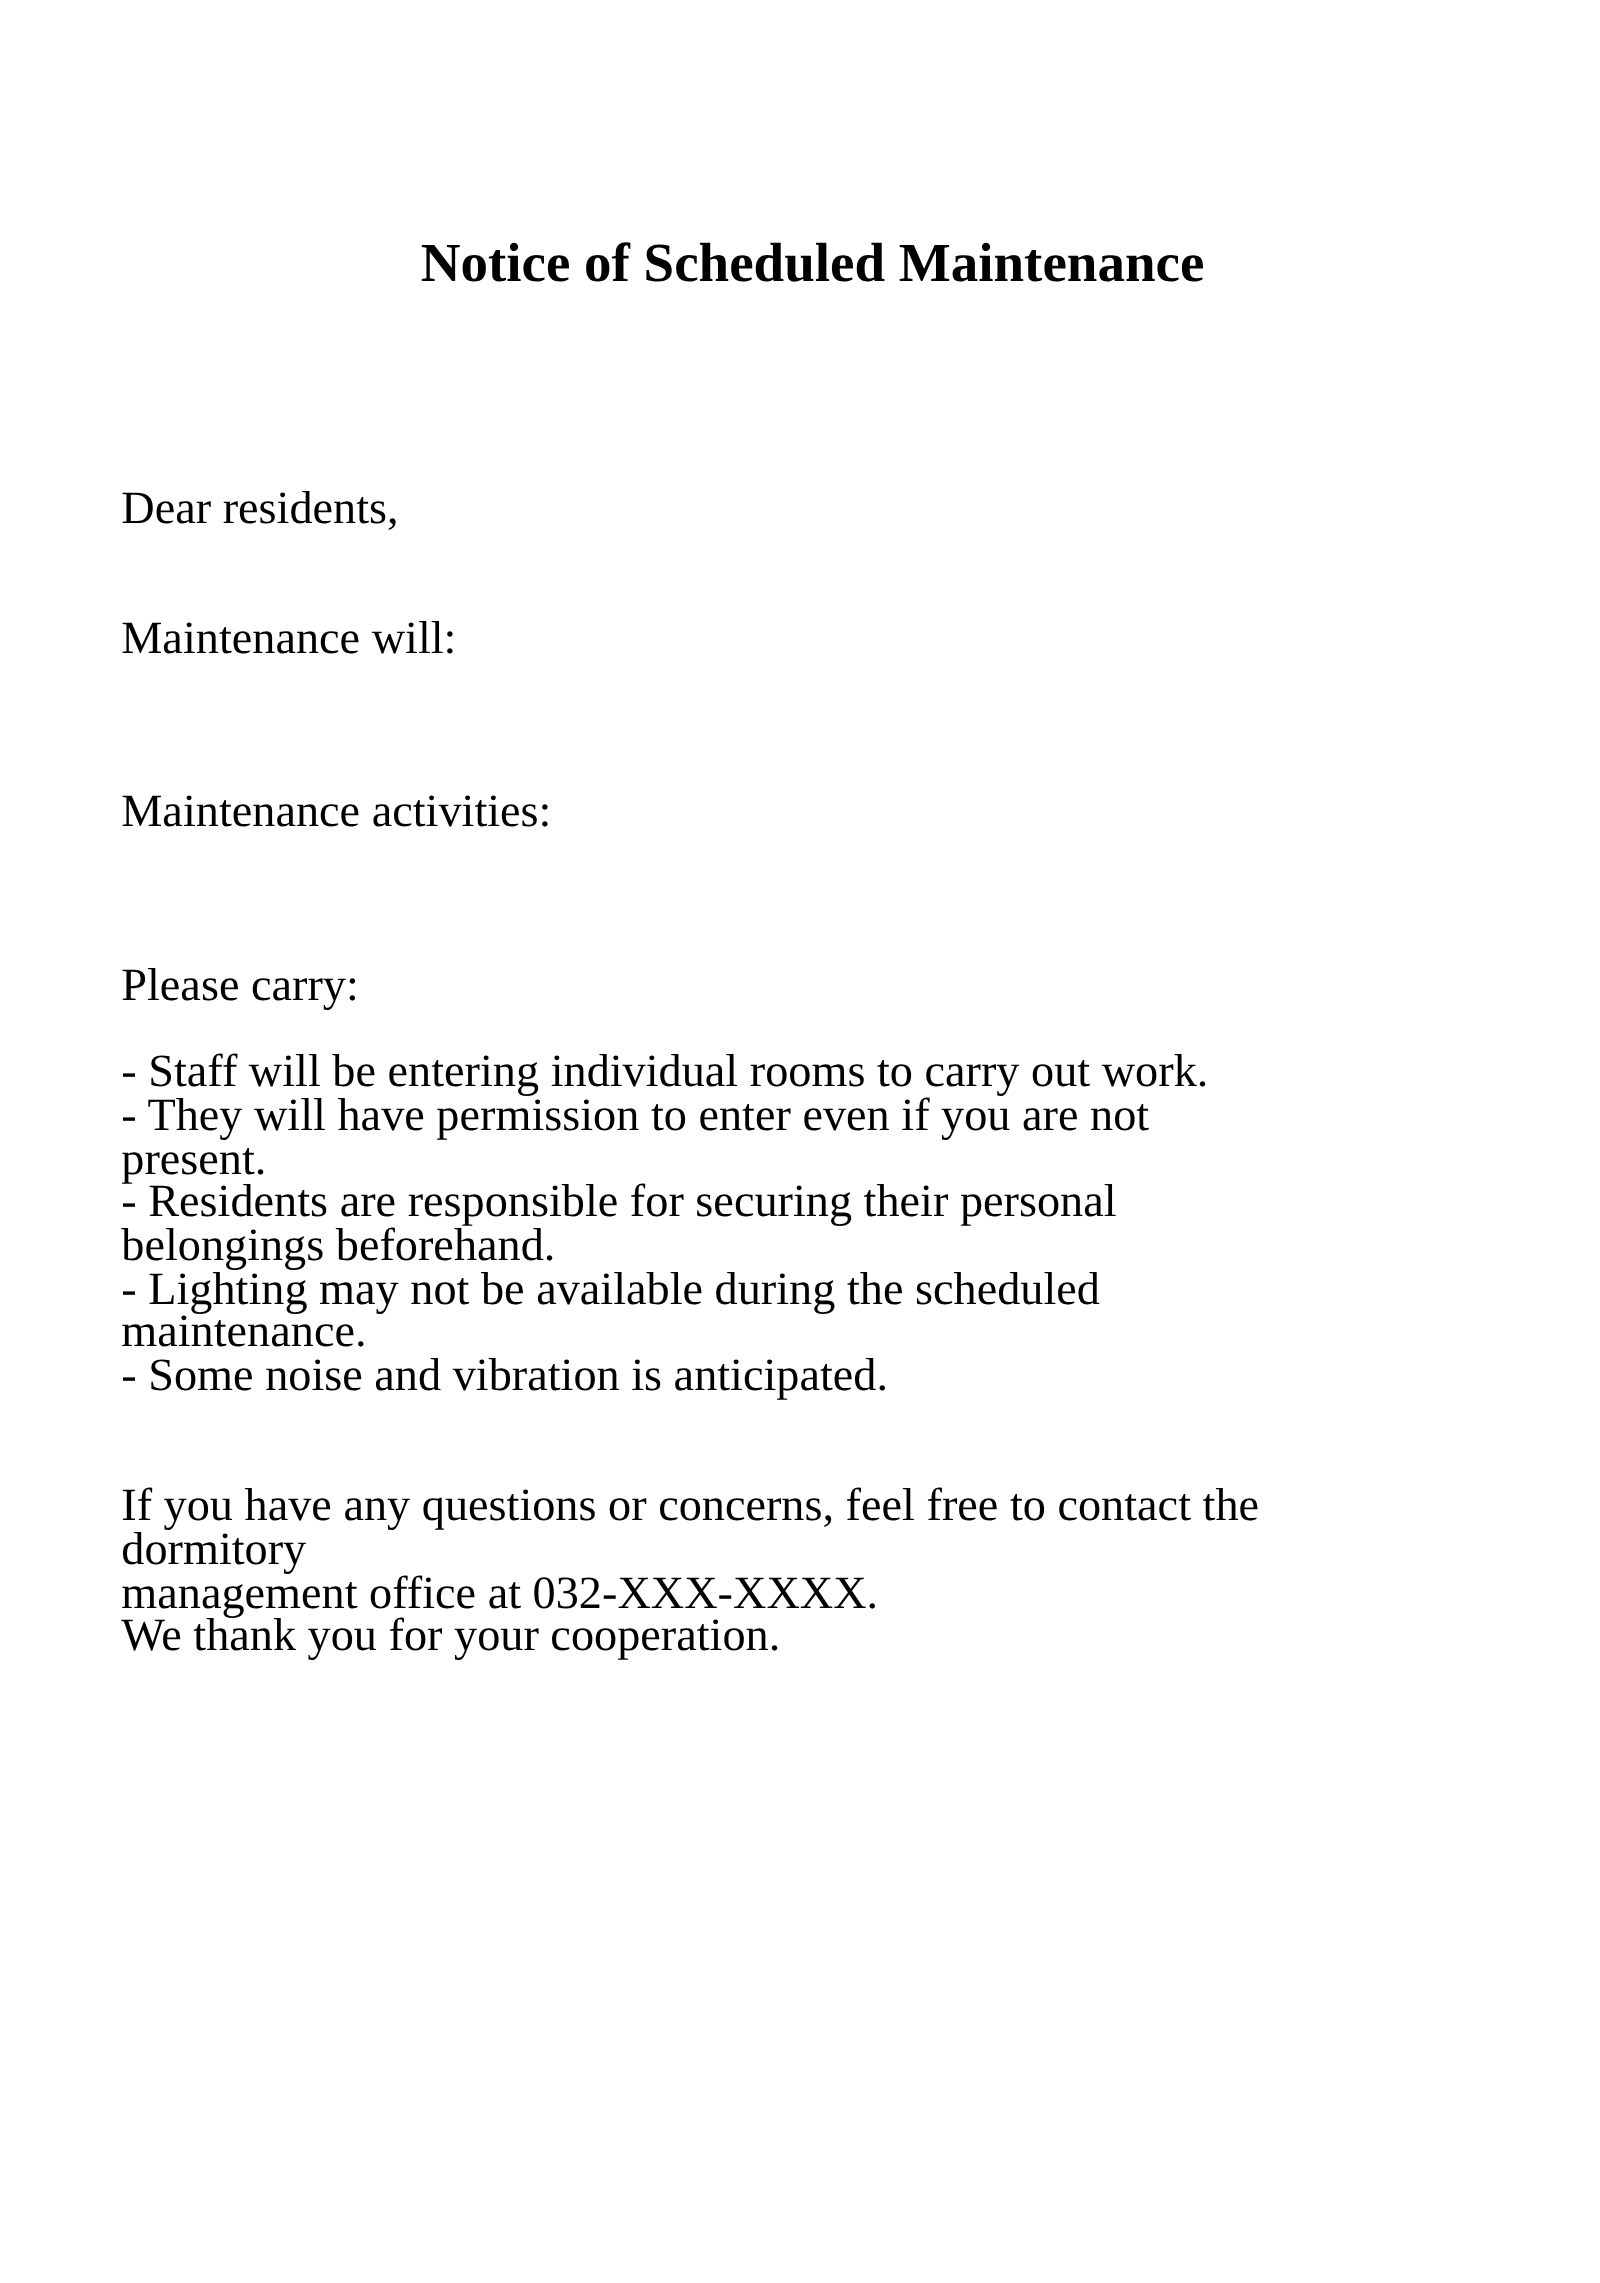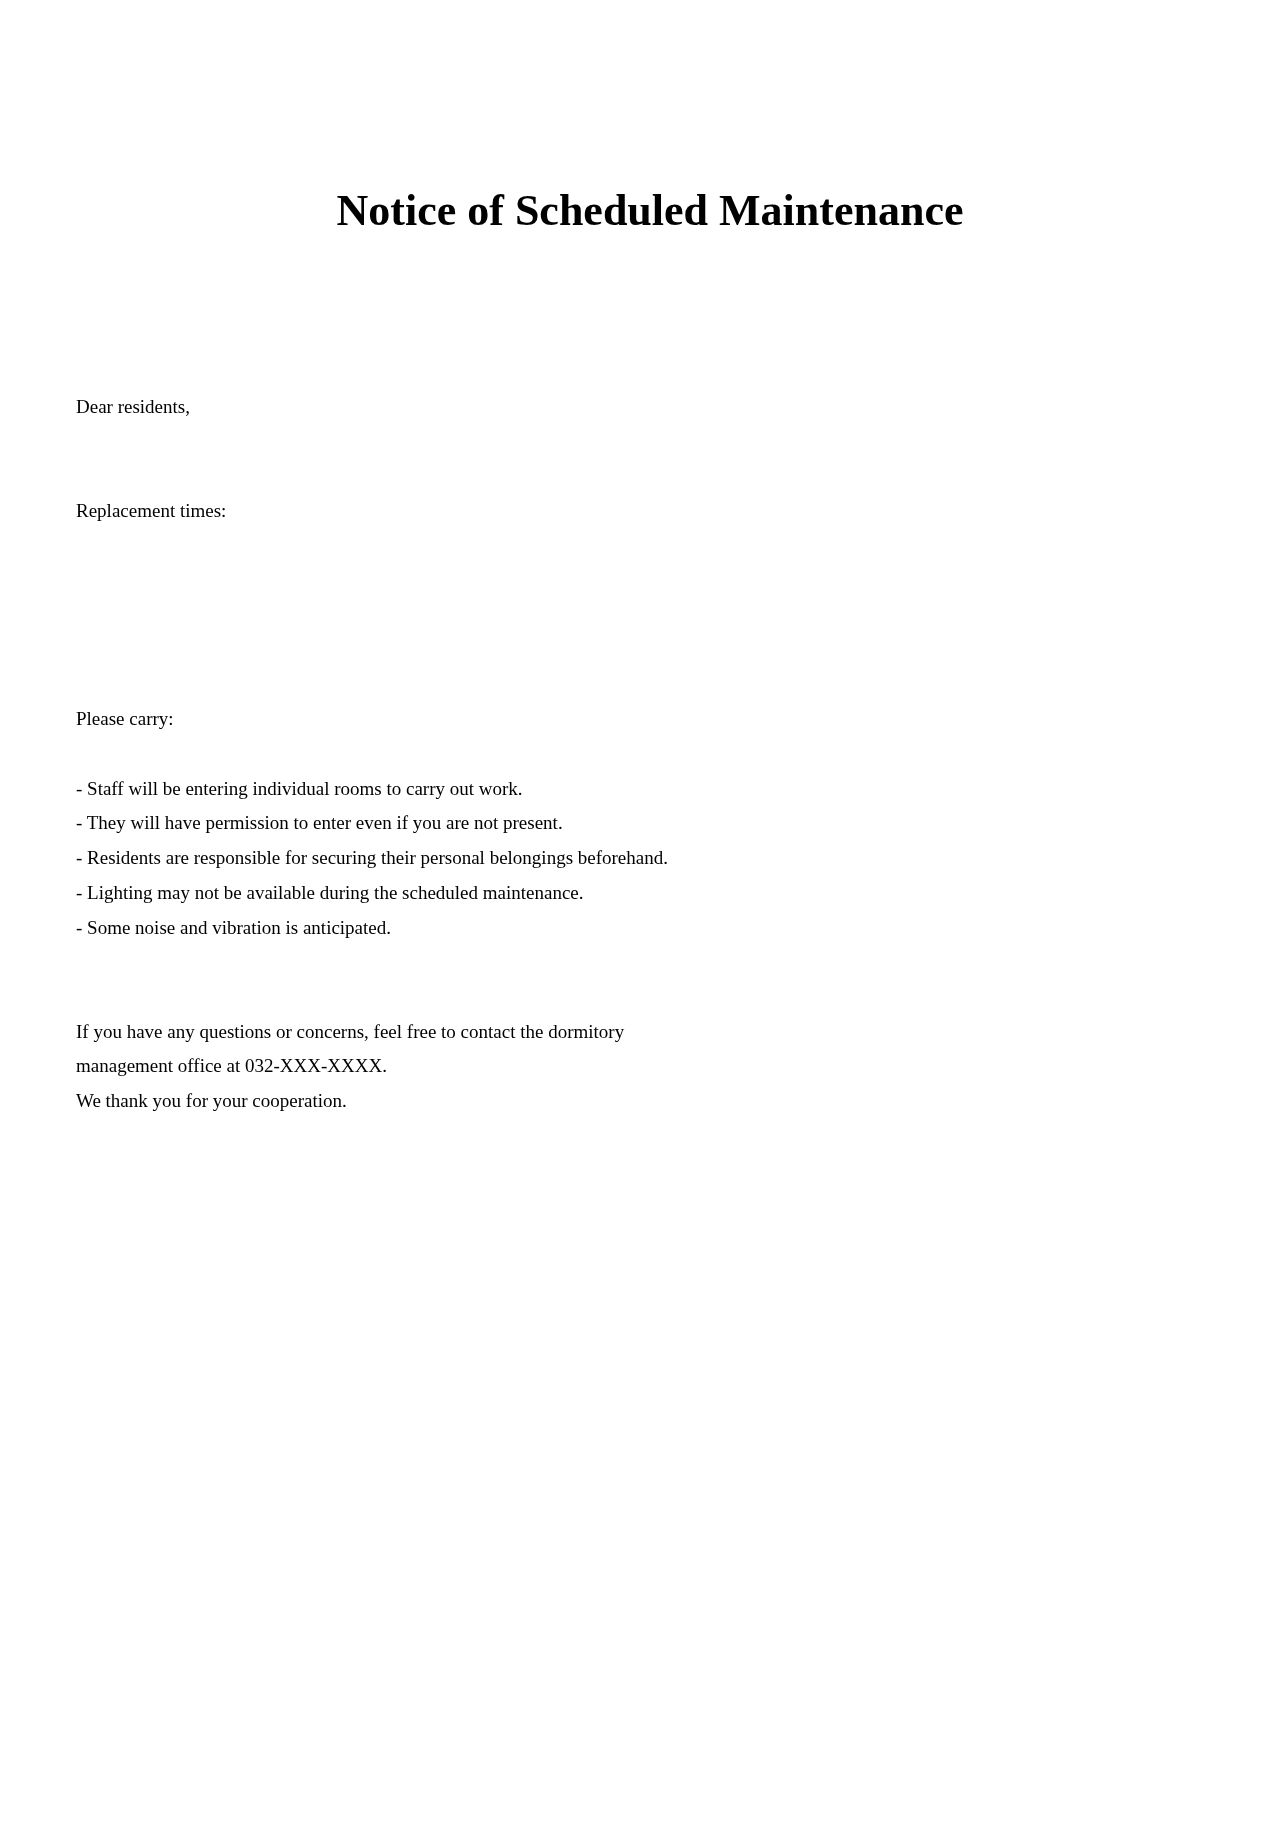--- a/index.html
+++ b/index.html
@@ -22,23 +22,23 @@
   }
   .doc-title {
     margin: 184px 0 0 0;
     font-size: 44px;
     line-height: 53px;
     text-align: center;
     white-space: pre-line;
     padding-left: 20px;
   }
   .content {
-    margin-left: 76px;
+    margin-left: 97px;
     width: 928px;
-    font-size: 19px;
+    font-size: 37px;
     line-height: 34.7px;
   }
   .block {
     margin: 34.7px 0 0 0;
     white-space: pre-line;
   }
   .block.first {
     margin-top: 153px;
   }
 </style>
@@ -48,24 +48,25 @@
 <div class="page">
 
   <h1 class="doc-title">Notice of Scheduled Maintenance</h1>
 
   <div class="content">
 
     <div class="block first">Dear residents,</div>
 
 
     <div class="block">
-      <div>Replacement times:</div>
+      <div>Maintenance will:</div>
     </div>
 
     <div class="block">
+      <div>Maintenance activities:</div>
     </div>
 
     <div class="block">
       <div>Please carry:</div>
       <div>- Staff will be entering individual rooms to carry out work.
 - They will have permission to enter even if you are not present.
 - Residents are responsible for securing their personal belongings beforehand.
 - Lighting may not be available during the scheduled maintenance.
 - Some noise and vibration is anticipated.</div>
     </div>

